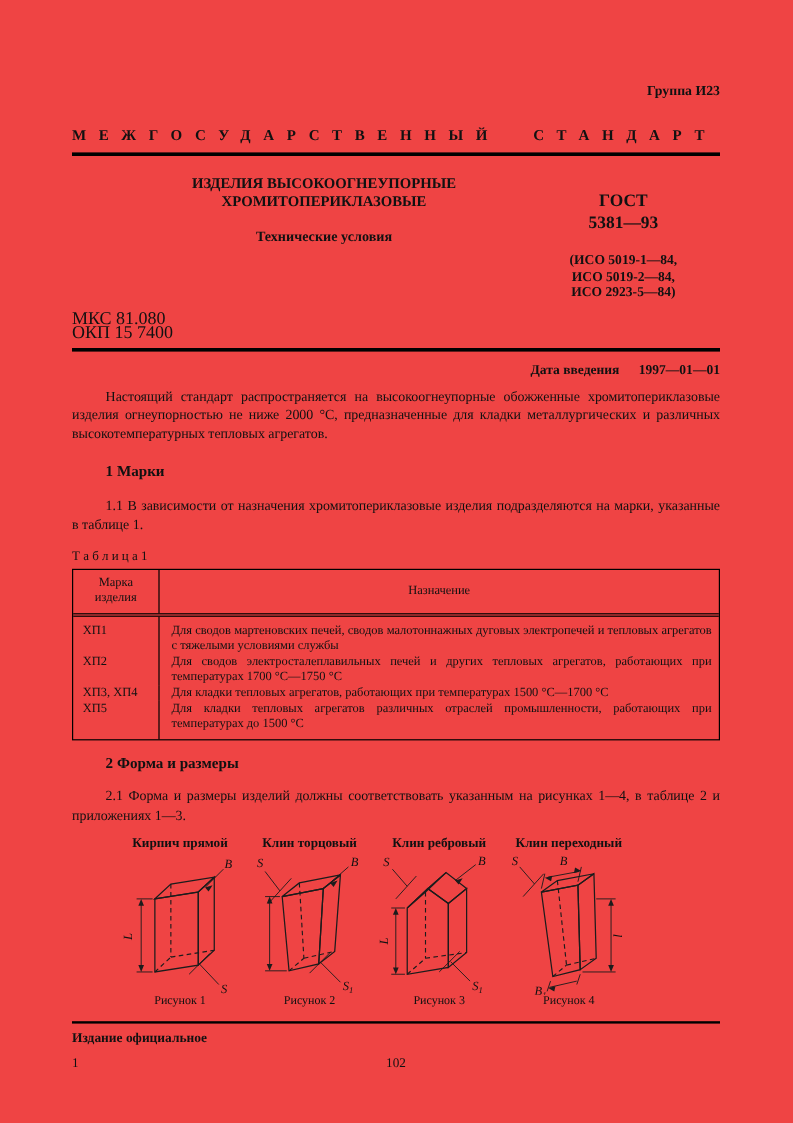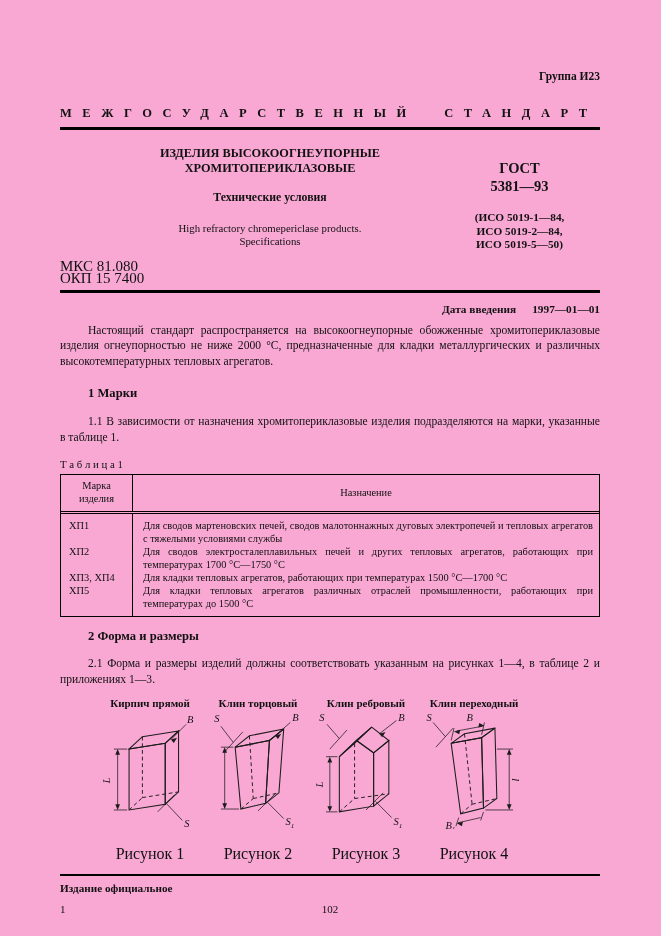--- a/index.html
+++ b/index.html
@@ -1,21 +1,21 @@
 <!DOCTYPE html>
 <html><head>
 <meta charset="utf-8">
 <style>
   * { margin: 0; padding: 0; box-sizing: border-box; }
   html, body { background: #888; }
   .page {
     position: relative;
     width: 661px; height: 936px;
     margin: 0 auto;
-    background: #f9a8d4;
+    background: #ef4444;
     color: #111;
     font-family: "Liberation Serif", "DejaVu Serif", serif;
     overflow: hidden;
   }
   .content { padding: 0 61px 0 60px; }
 
   .group-label { margin-top: 70px; text-align: right; font-weight: bold; font-size: 11.5px; }
 
   .standard-name {
     margin-top: 24px;
@@ -57,21 +57,21 @@
   .t1-body > .c2 { padding: 0 6px 0 10px; text-align: justify; }
   .t1-body > div:nth-child(-n+2) { padding-top: 5px; }
   .t1-body > div:nth-last-child(-n+2) { padding-bottom: 6px; }
 
   .h-sec2 { margin-top: 12px; }
   .p-21 { margin-top: 12px; }
 
   .figures { margin-top: 9px; display: flex; gap: 4px; padding-left: 38px; }
   .figure { text-align: center; }
   .fig-title { font-weight: bold; font-size: 11px; white-space: nowrap; margin-bottom: 2px; }
-  .fig-caption { font-size: 16px; margin-top: 16px; }
+  .fig-caption { font-size: 10px; margin-top: 0px; }
   .fig-svg { display: block; margin: 0 auto; }
   .fig-svg path, .fig-svg line { fill: none; stroke: #1c1c1c; stroke-width: 1.1; }
   .fig-svg .hid { stroke-dasharray: 4 3; stroke-width: 1; }
   .fig-svg .dim { stroke-width: 0.8; }
   .fig-svg .arr { fill: #1c1c1c; stroke: none; }
   .fig-svg text { fill: #111; stroke: none; font-family: "Liberation Serif", serif; font-style: italic; font-size: 11px; }
   .fig-svg .sub { font-size: 7.5px; }
 
   .rule-bottom { margin-top: 11px; height: 2px; background: #000; }
   .official { margin-top: 6px; font-weight: bold; font-size: 11.2px; }
@@ -90,34 +90,30 @@
     <div class="standard-name">МЕЖГОСУДАРСТВЕННЫЙ СТАНДАРТ</div>
     <div class="rule-thick"></div>
 
     <div class="title-block">
       <div class="title-left">
         <div class="title-ru">
           <div>ИЗДЕЛИЯ ВЫСОКООГНЕУПОРНЫЕ</div>
           <div>ХРОМИТОПЕРИКЛАЗОВЫЕ</div>
         </div>
         <div class="title-sub">Технические условия</div>
-        <div class="title-en">
-          <div>High refractory chromepericlase products.</div>
-          <div>Specifications</div>
-        </div>
       </div>
       <div class="title-right">
         <div class="gost-code">
           <div>ГОСТ</div>
           <div>5381—93</div>
         </div>
         <div class="iso-refs">
           <div>(ИСО 5019-1—84,</div>
           <div>ИСО 5019-2—84,</div>
-          <div>ИСО 5019-5—50)</div>
+          <div>ИСО 2923-5—84)</div>
         </div>
       </div>
     </div>
 
     <div class="codes">
       <div>МКС 81.080</div>
       <div>ОКП 15 7400</div>
     </div>
 
     <div class="rule-thick2"></div>

